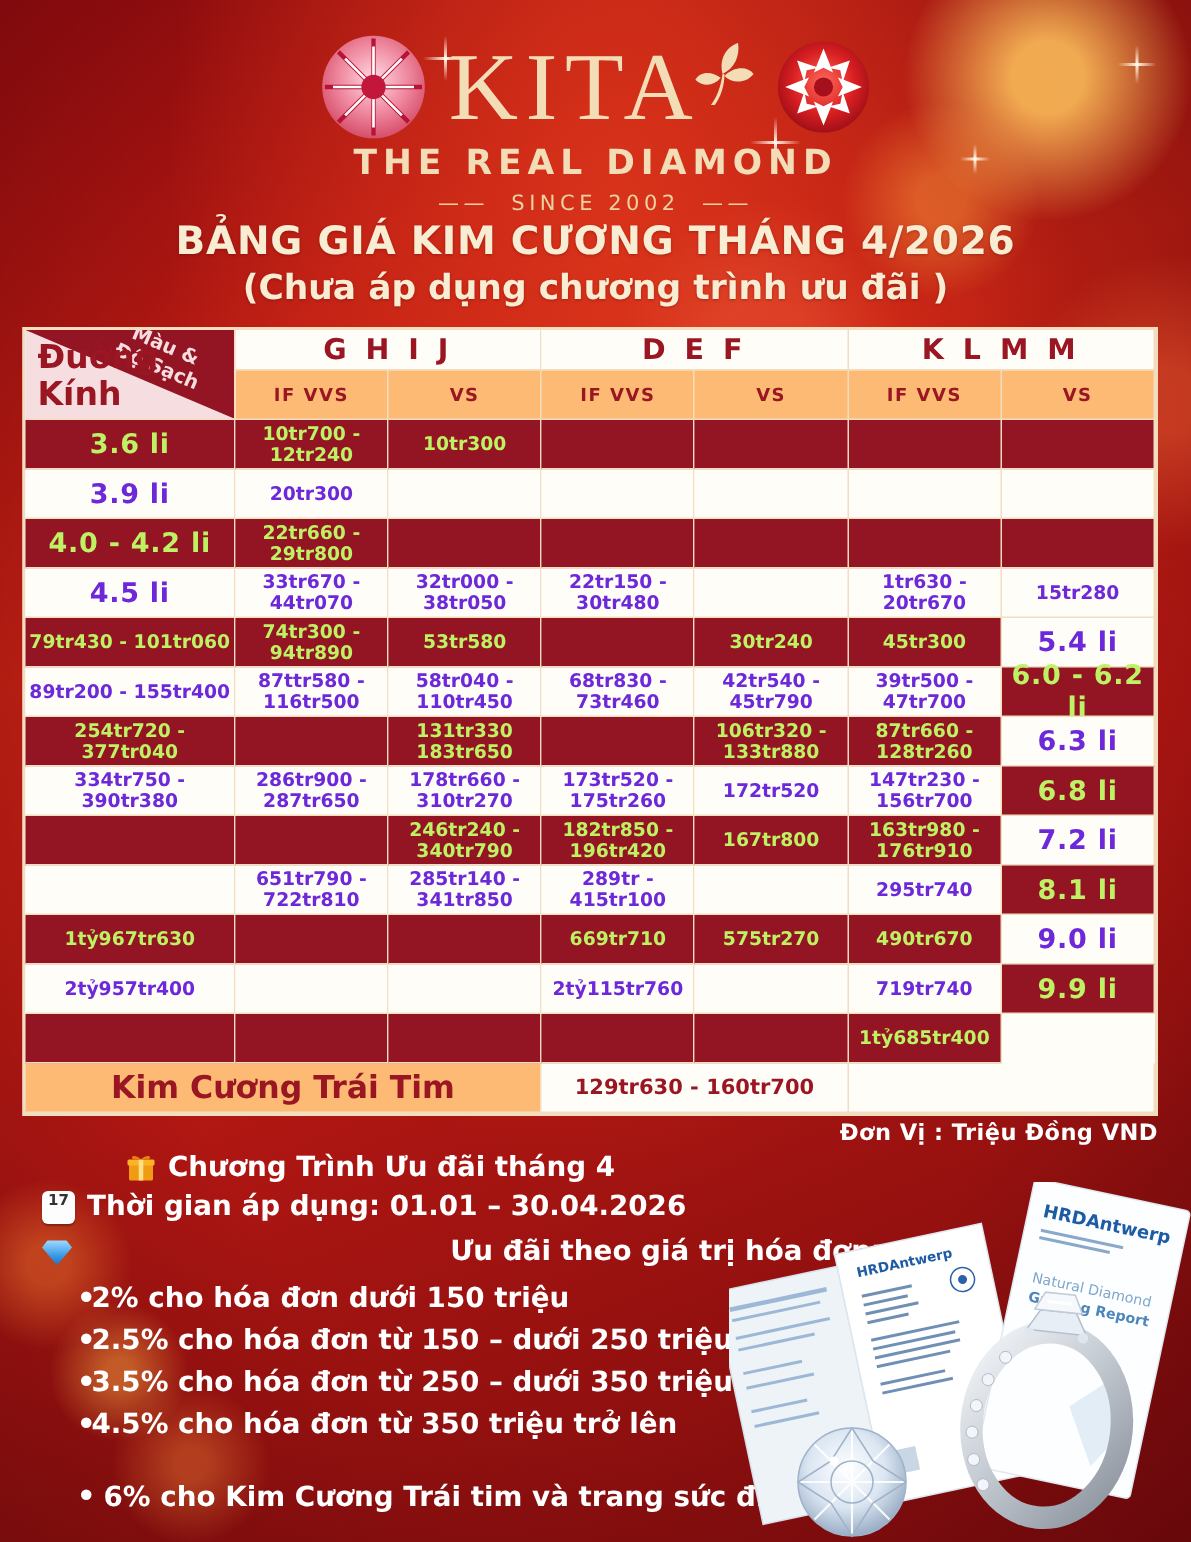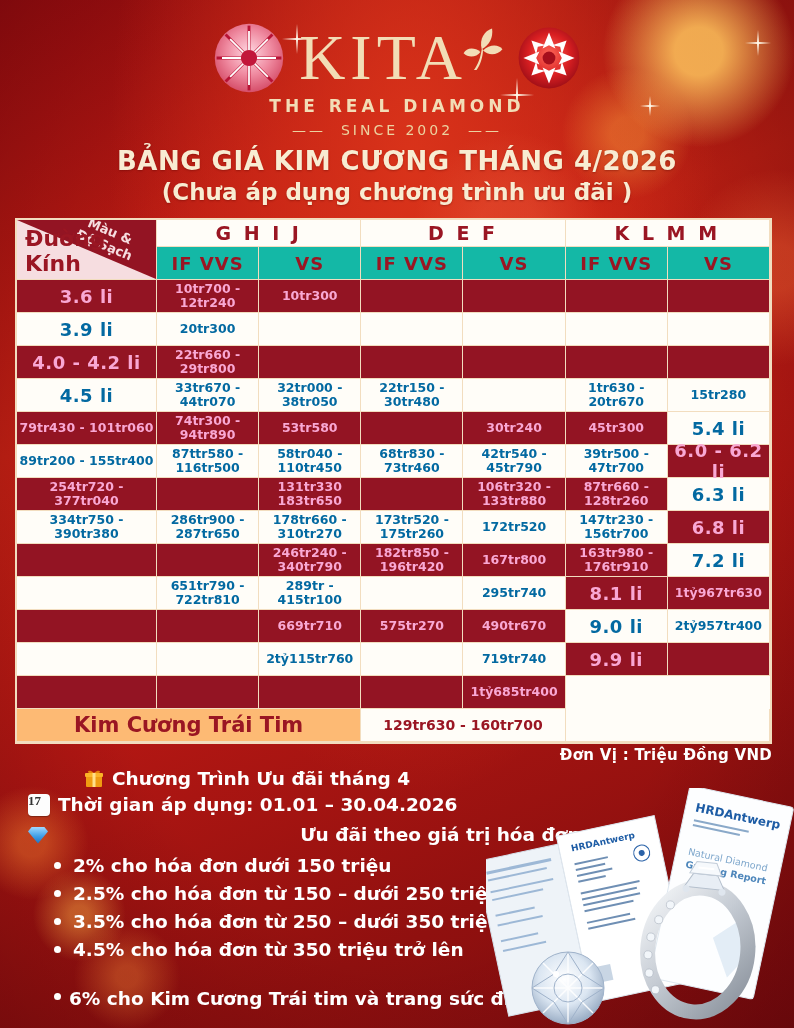--- a/index.html
+++ b/index.html
@@ -21,59 +21,59 @@
   [data-interactable]{box-sizing:border-box;}
   
   .sparkle{position:absolute;pointer-events:none;}
   .sparkle::before,.sparkle::after{content:"";position:absolute;background:linear-gradient(to bottom,rgba(255,255,255,0),#fff8e8,rgba(255,255,255,0));}
   .sparkle::before{left:50%;top:0;width:2px;height:100%;margin-left:-1px;}
   .sparkle::after{top:50%;left:0;height:2px;width:100%;margin-top:-1px;background:linear-gradient(to right,rgba(255,255,255,0),#fff8e8,rgba(255,255,255,0));}
   
   .brand{position:absolute;left:0;top:22px;width:100%;text-align:center;color:#f2ddb6;}
   .brand-row{display:flex;align-items:center;justify-content:center;gap:14px;}
   .kita-word{font-family:"Liberation Serif","DejaVu Serif",serif;font-size:64px;line-height:1;letter-spacing:5px;font-weight:400;display:flex;align-items:flex-start;}
-  .tagline{font-size:17px;letter-spacing:4px;margin-top:2px;font-weight:bold;}
+  .tagline{font-size:23px;letter-spacing:4px;margin-top:2px;font-weight:bold;}
   .since{font-size:14px;letter-spacing:3px;margin-top:6px;color:#ecd2a0;}
   
   .title{position:absolute;left:0;top:146px;width:100%;text-align:center;color:#f8ecd2;font-weight:800;text-shadow:0 1px 2px rgba(80,0,0,.35);}
   .title-l1{font-size:26px;letter-spacing:.5px;}
   .title-l2{font-size:23px;margin-top:3px;}
   
   .table-wrap{position:absolute;left:15px;top:218px;width:757px;}
   #grid{display:grid;grid-template-columns:140px repeat(6,1fr);grid-template-rows:27px 33px repeat(14,33px);
         background:#fffdf8;border:2px solid #f2ddbf;}
   .c{display:flex;align-items:center;justify-content:center;border-right:1.5px solid #f2ddbf;border-bottom:1.5px solid #f2ddbf;text-align:center;}
-  .dark{background:#931423;color:#f9a8d4;}
-  .light{background:#fffdf8;color:#0369a1;}
+  .dark{background:#931423;color:#bef264;}
+  .light{background:#fffdf8;color:#6d28d9;}
   .ghead{background:#fffdf8;color:#9a1623;font-weight:bold;font-size:19px;letter-spacing:3px;grid-column:span 2;}
-  .shead{background:#14b8a6;color:#9a1623;font-weight:bold;font-size:18px;letter-spacing:1px;}
+  .shead{background:#fdba74;color:#9a1623;font-weight:bold;font-size:12px;letter-spacing:1px;}
   .corner{grid-column:1;grid-row:1/3;position:relative;background:#f6dde0;overflow:hidden;border-right:1.5px solid #f2ddbf;border-bottom:1.5px solid #f2ddbf;}
   .corner-tri{position:absolute;inset:0;background:#931423;clip-path:polygon(0 0,100% 0,100% 100%);}
   .corner-top{position:absolute;left:44px;top:4px;width:92px;text-align:center;transform:rotate(23deg);color:#f6dde0;font-weight:bold;font-size:13px;line-height:1.12;}
   .corner-bottom{position:absolute;left:8px;bottom:3px;color:#9a1623;font-weight:bold;font-size:22px;}
   .size{font-weight:bold;font-size:18px;letter-spacing:.5px;}
   .val{font-weight:bold;font-size:12.5px;line-height:1.12;padding:0 2px;}
   .heart-label{font-weight:bold;font-size:21px;color:#9a1623;background:#fdba74;}
   .heart-val{font-weight:bold;font-size:14px;color:#9a1623;background:#fffdf8;}
   
   .unit-note{position:absolute;left:0;top:746px;width:772px;text-align:right;color:#ffffff;font-weight:bold;font-size:15px;letter-spacing:.3px;}
   
   .promo{position:absolute;left:28px;top:766px;width:560px;color:#ffffff;font-weight:bold;font-size:18.5px;}
   .promo-line{display:flex;align-items:center;gap:8px;line-height:26px;}
   .promo-line.head{margin-left:56px;}
   .promo ul{list-style:none;margin:4px 0 0 0;padding:0;}
-  .promo li{display:flex;align-items:baseline;gap:12px;line-height:28px;margin-left:26px;}
+  .promo li{display:flex;align-items:baseline;gap:0;line-height:28px;margin-left:26px;}
   .dot{width:7px;height:7px;border-radius:50%;background:#fff;flex:0 0 auto;position:relative;top:-3px;}
   .final-bullet{margin-top:22px;}
   
   .ic{flex:0 0 auto;display:inline-block;position:relative;}
   .gift{width:20px;height:20px;}
   .cal{width:22px;height:22px;background:#fdfdfd;border-radius:4px;overflow:hidden;box-shadow:0 1px 1px rgba(0,0,0,.3);}
   .cal-top{height:7px;background:#e8463a;}
-  .cal-num{display:block;text-align:left;font-size:13px;line-height:14px;color:#333;font-weight:bold;font-family:Liberation Serif, serif;}
+  .cal-num{display:block;text-align:center;font-size:10px;line-height:14px;color:#333;font-weight:bold;}
   .gem{width:20px;height:17px;background:linear-gradient(180deg,#9fd8ff 0%,#3f9fe8 55%,#1d6fc0 100%);clip-path:polygon(20% 0,80% 0,100% 30%,50% 100%,0 30%);}
   
   .artwork{position:absolute;right:0;top:788px;width:308px;height:240px;}
 </style>
 </head>
 <body>
 
 <div class="page" data-interactable="false">
 
   <span class="sparkle" style="left:282px;top:24px;width:30px;height:30px;" data-interactable="false"></span>
@@ -226,20 +226,21 @@
         <div class="c size dark" data-interactable="false">6.8 li</div>
         <div class="c val dark" data-interactable="false"></div>
         <div class="c val dark" data-interactable="false"></div>
         <div class="c val dark" data-interactable="false">246tr240 - 340tr790</div>
         <div class="c val dark" data-interactable="false">182tr850 - 196tr420</div>
         <div class="c val dark" data-interactable="false">167tr800</div>
         <div class="c val dark" data-interactable="false">163tr980 - 176tr910</div>
         <div class="c size light" data-interactable="false">7.2 li</div>
         <div class="c val light" data-interactable="false"></div>
         <div class="c val light" data-interactable="false">651tr790 - 722tr810</div>
+        <div class="c val light" data-interactable="false">285tr140 - 341tr850</div>
         <div class="c val light" data-interactable="false">289tr - 415tr100</div>
         <div class="c val light" data-interactable="false"></div>
         <div class="c val light" data-interactable="false">295tr740</div>
         <div class="c size dark" data-interactable="false">8.1 li</div>
         <div class="c val dark" data-interactable="false">1tỷ967tr630</div>
         <div class="c val dark" data-interactable="false"></div>
         <div class="c val dark" data-interactable="false"></div>
         <div class="c val dark" data-interactable="false">669tr710</div>
         <div class="c val dark" data-interactable="false">575tr270</div>
         <div class="c val dark" data-interactable="false">490tr670</div>

